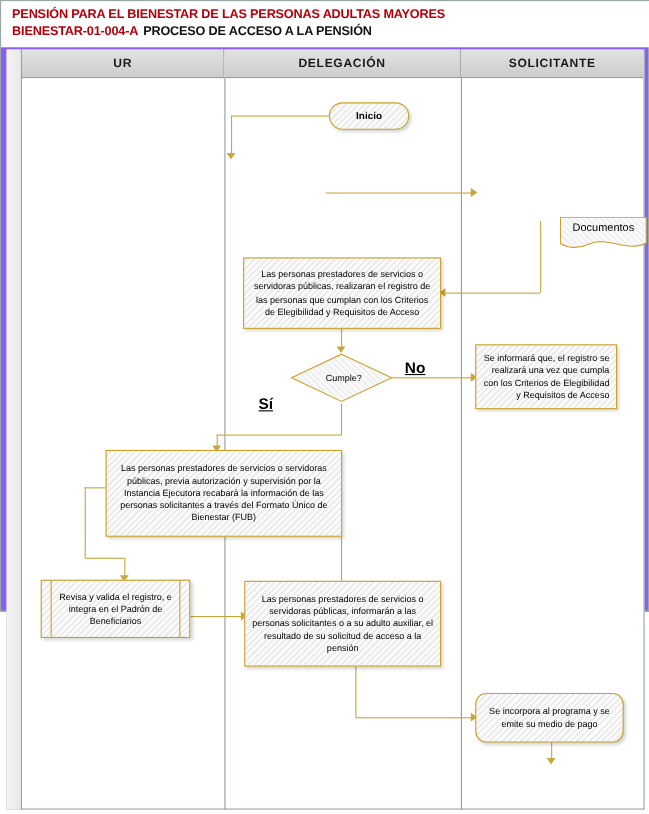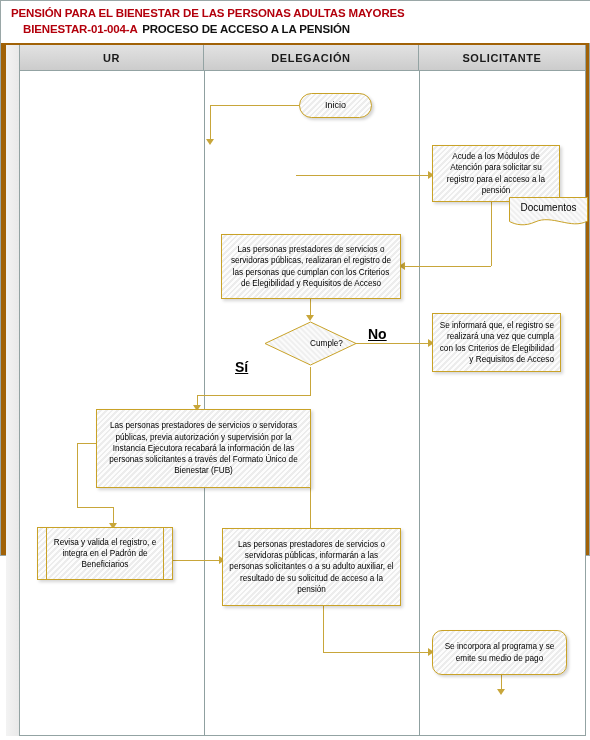--- a/index.html
+++ b/index.html
@@ -7,36 +7,36 @@
     width:590px;height:740px;
     background:#ffffff;
     font-family:"Liberation Sans", sans-serif;
     overflow:hidden;
   }
   #page{
     position:relative;
     width:590px;height:556px;
     box-sizing:border-box;
     border:1px solid #9aa7a7;
-    background:#a16207;
+    background:#8b5cf6;
     padding-left:38px;
   }
   
   .hdr{
     position:absolute;left:0;top:0;width:590px;height:42px;
     box-sizing:border-box;
     padding:5px 0 0 10px;
     background:#ffffff;
   }
   .hdr-line1{
     font-size:11.5px;font-weight:bold;color:#b3000c;letter-spacing:-.15px;
     line-height:14px;white-space:nowrap;
   }
   .hdr-line2{
-    line-height:15px;white-space:nowrap;margin-left:12px;
+    line-height:15px;white-space:nowrap;
   }
   .hdr-code{
     font-size:11.5px;font-weight:bold;color:#b3000c;letter-spacing:-.15px;
   }
   .hdr-proc{
     font-size:11.5px;font-weight:bold;color:#111111;letter-spacing:-.15px;
   }
   
   .lane-frame{
     position:absolute;left:5px;top:44px;width:580px;height:691px;
@@ -77,38 +77,38 @@
     border:1px solid #c9a227;
     box-shadow:2px 2px 3px rgba(0,0,0,.17);
     color:#000000;
     display:flex;align-items:center;justify-content:center;
     text-align:center;
     font-size:8.2px;line-height:11.2px;
     padding:3px 6px;
   }
   .shape.term{
     border-radius:14px;
-    font-weight:normal;font-size:9px;
+    font-weight:bold;font-size:9px;
   }
   .shape.pre{ 
     padding:3px 13px;
   }
   .shape.pre:before,.shape.pre:after{
     content:"";position:absolute;top:0;bottom:0;width:1px;background:#c9a227;
   }
   .shape.pre:before{left:8px;}
   .shape.pre:after{right:8px;}
 
   
   .diamond-wrap{position:absolute;}
   .diamond-wrap .dia{
     position:absolute;left:0;top:0;width:100%;height:100%;
   }
   .diamond-label{
-    position:absolute;left:16px;top:0;width:100%;height:100%;
+    position:absolute;left:2px;top:0;width:100%;height:100%;
     display:flex;align-items:center;justify-content:center;
     font-size:8.2px;color:#000;
   }
   
   .doc-wrap{position:absolute;}
   .doc-label{
     position:absolute;left:0;top:0;width:100%;height:100%;
     display:flex;align-items:flex-start;justify-content:center;
     padding-top:5px;box-sizing:border-box;
     font-size:10px;color:#000;
@@ -189,23 +189,20 @@
   <div class="arrow down" style="left:496px;top:688px;"></div>
 
   <div class="edge-lbl" style="left:367px;top:325px;">No</div>
   <div class="edge-lbl" style="left:234px;top:358px;">Sí</div>
 
   <div class="shape term" style="left:298px;top:92px;width:73px;height:25px;">
     <span>Inicio</span>
   </div>
 
 
-  <div class="shape" style="left:431px;top:144px;width:128px;height:57px;">
-    <span>Acude a los Módulos de Atención para solicitar su registro para el acceso a la pensión</span>
-  </div>
 
   <div class="doc-wrap" style="left:508px;top:196px;width:79px;height:32px;">
     <svg width="79" height="32" viewBox="0 0 79 32">
       <defs>
         <pattern id="hatch" patternUnits="userSpaceOnUse" width="4" height="4" patternTransform="rotate(135)">
           <rect width="4" height="4" fill="#efefef"></rect>
           <rect width="2" height="4" fill="#fbfbfb"></rect>
         </pattern>
       </defs>
       <path d="M0.5,0.5 H78.5 V24 C62,33 43,17 26,25 C16,29.5 7,28 0.5,24.5 Z" fill="url(#hatch)" stroke="#c9a227" stroke-width="1"></path>

